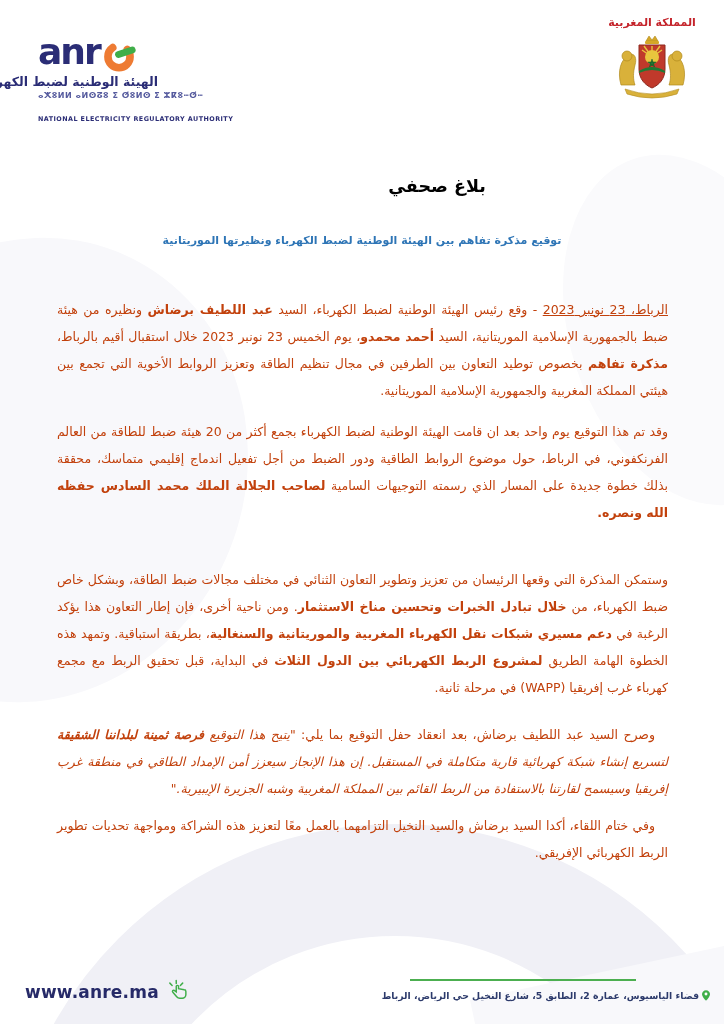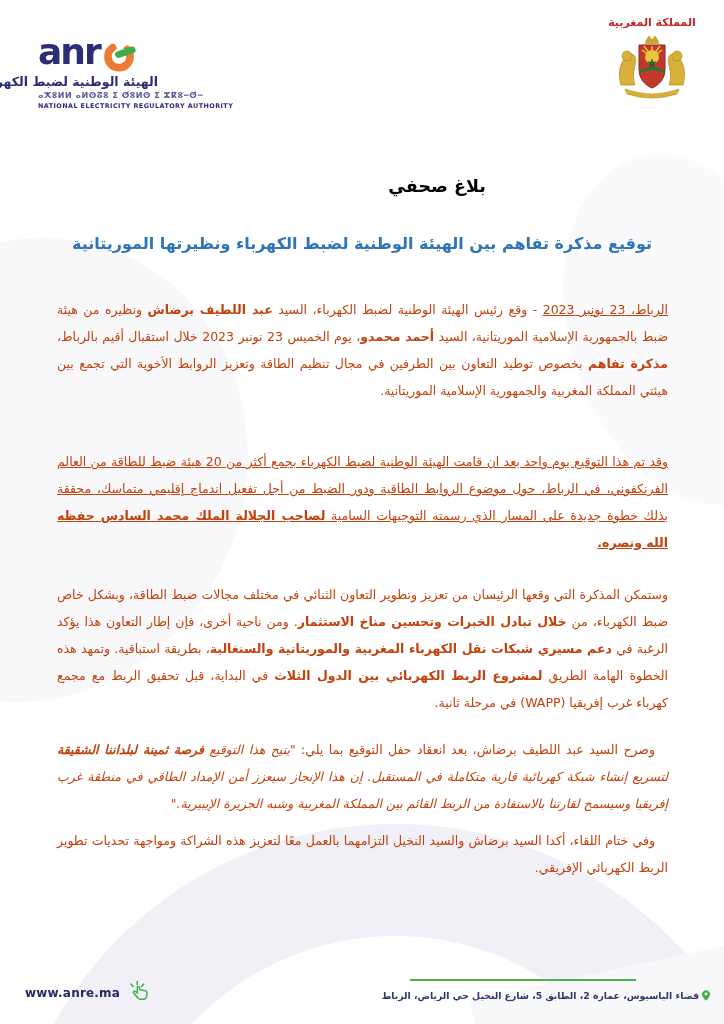--- a/index.html
+++ b/index.html
@@ -10,55 +10,55 @@
   .wm{position:absolute;left:0;top:0;z-index:0;}
   .content{position:relative;z-index:1;width:100%;height:100%;}
 
   
   .logo{position:absolute;left:38px;top:34px;line-height:1;}
   .logo-word{display:flex;align-items:flex-start;height:34px;}
   .logo-anr{font-size:36px;font-weight:800;letter-spacing:-2px;color:#2b2d76;}
   .logo-e{margin-left:2px;margin-top:4px;}
   .logo-ar{margin-top:8px;font-size:12.5px;font-weight:700;color:#2b2d76;direction:rtl;text-align:left;width:120px;white-space:nowrap;}
   .logo-tif{margin-top:3px;font-size:8px;font-weight:700;color:#565b9e;letter-spacing:.5px;white-space:nowrap;}
-  .logo-en{margin-top:3px;font-size:6.4px;font-weight:700;color:#2b2d76;letter-spacing:.45px;white-space:nowrap;}
+  .logo-en{margin-top:16px;font-size:6.4px;font-weight:700;color:#2b2d76;letter-spacing:.45px;white-space:nowrap;}
 
   
   .emblem{position:absolute;left:606px;top:16px;width:92px;text-align:center;}
   .emblem-label{font-size:11px;font-weight:700;color:#c4232a;direction:rtl;white-space:nowrap;}
   .emblem-art{margin-top:4px;}
 
   
   .doc-title{position:absolute;top:176px;left:75px;width:724px;text-align:center;
     font-size:17.5px;font-weight:700;color:#000;direction:rtl;}
   .doc-subtitle{position:absolute;top:234px;left:0;width:724px;text-align:center;
-    font-size:16px;font-weight:700;color:#2e75b6;direction:rtl;}
+    font-size:11px;font-weight:700;color:#2e75b6;direction:rtl;}
 
   
   .doc-body{position:absolute;top:296px;left:57px;width:611px;direction:rtl;}
   .para{margin:0;text-align:justify;font-size:12.5px;line-height:27px;color:#c2410c;}
-  .para.m1{margin-top:44px;text-decoration:underline;}
-  .para.m2{margin-top:25px;}
+  .para.m1{margin-top:14px;}
+  .para.m2{margin-top:40px;}
   .para.m3{margin-top:20px;}
   .para.m4{margin-top:10px;}
   .para.indent{text-indent:13px;}
   .b{font-weight:700;}
   .u{text-decoration:underline;}
   .i{font-style:italic;}
   .bi{font-style:italic;font-weight:700;}
 
   
   .footer-right{position:absolute;right:12px;bottom:21px;width:302px;direction:rtl;text-align:right;}
   .footer-line{width:226px;height:2px;background:#4caf50;margin-right:auto;margin-left:0;margin-bottom:7px;}
   .footer-address{font-size:9.3px;font-weight:700;color:#2c3a6b;white-space:nowrap;line-height:15px;}
   .footer-phones{font-size:9.3px;font-weight:700;color:#2c3a6b;white-space:nowrap;line-height:15px;padding-left:0;margin-right:28px;}
   .footer-address .ico,.footer-phones .ico{vertical-align:-2px;margin-right:2px;margin-left:3px;}
   .num{direction:ltr;unicode-bidi:embed;}
   .footer-left{position:absolute;left:25px;bottom:22px;display:flex;align-items:center;}
-  .site{font-size:12px;font-weight:700;color:#262a68;letter-spacing:.2px;}
+  .site{font-size:17px;font-weight:700;color:#262a68;letter-spacing:.2px;}
   .click{margin-left:9px;margin-top:-4px;}
 </style>
 </head>
 <body>
 
 <div class="page">
 
   <svg class="wm" width="724" height="1024" viewBox="0 0 724 1024">
     <ellipse cx="30" cy="470" rx="215" ry="235" fill="#f8f8fb" transform="rotate(22 30 470)"></ellipse>
     <ellipse cx="690" cy="330" rx="120" ry="180" fill="#fafafc" transform="rotate(-18 690 330)"></ellipse>

